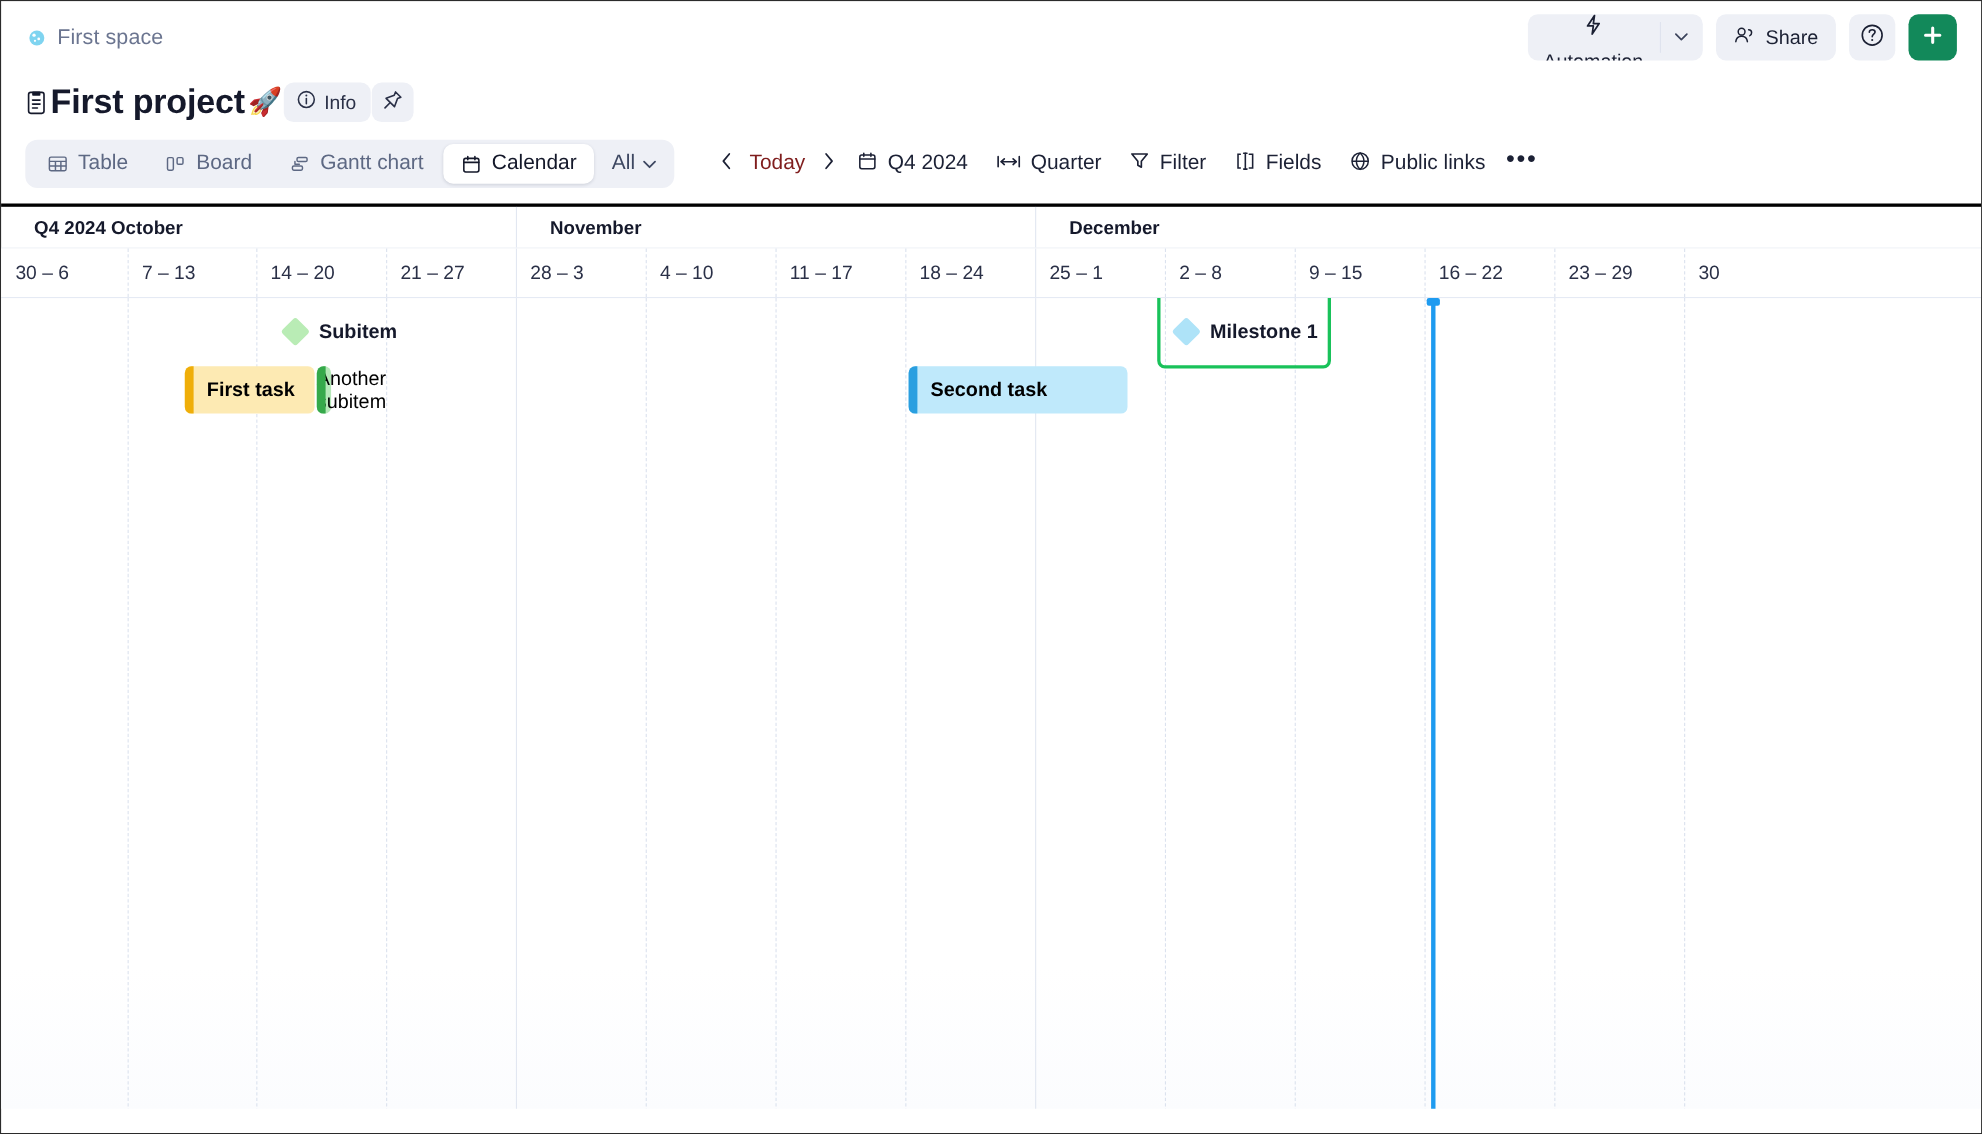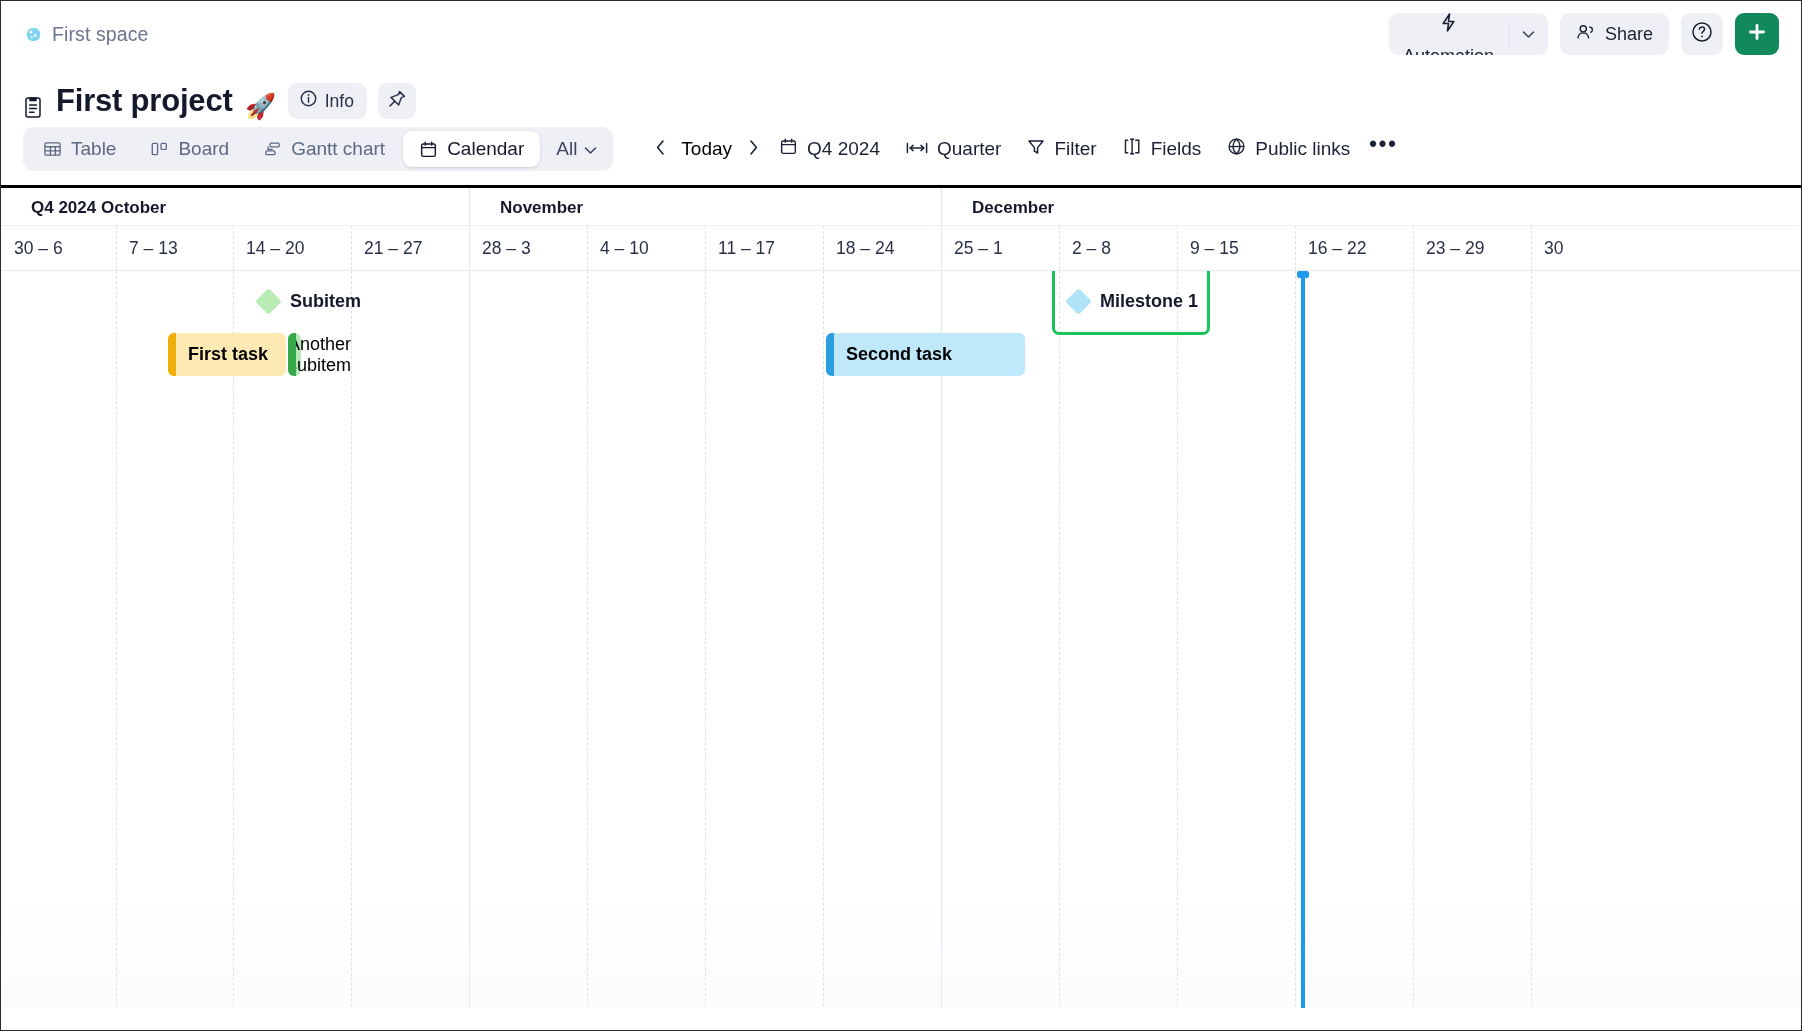--- a/index.html
+++ b/index.html
@@ -83,24 +83,24 @@
   }
   .plus-btn {
     width: 44px; height: 42px; border-radius: 9px;
     background: #12895a;
     display: flex; align-items: center; justify-content: center;
     cursor: pointer;
   }
 
   
   .titlerow {
-    display: flex; align-items: flex-end;
+    display: flex; align-items: center;
     padding: 0 22px;
     height: 52px;
-    gap: 11px;
+    gap: 1px;
   }
   .title-doc-icon { width: 22px; height: 24px; display:flex; align-items:center; }
   .proj-title {
     font-size: 31px; font-weight: bold; color: #15192b;
     letter-spacing: -0.2px;
   }
   .rocket { font-size: 25px; line-height: 1; margin-left: 2px; }
   .info-chip {
     display: flex; align-items: center; gap: 7px;
     background: #eef0f6; border-radius: 9px;
@@ -167,21 +167,21 @@
   }
   .titem {
     display: flex; align-items: center; gap: 9px;
     padding: 0 13px;
     height: 38px;
     font-size: 19px;
     color: #1c2135;
     cursor: pointer;
     white-space: nowrap;
   }
-  .titem.today-lbl { font-size: 19px; color:#000000; padding: 0 4px;}
+  .titem.today-lbl { font-size: 19px; color:#7f1d1d; padding: 0 4px;}
   .dots {
     display:flex; align-items:center; justify-content:center;
     width: 40px; height: 38px; cursor: pointer;
     font-size: 23px; color:#1c2135; letter-spacing:1.5px;
     padding-bottom: 9px;
   }
 
   
   .timeline {
     position: relative;

